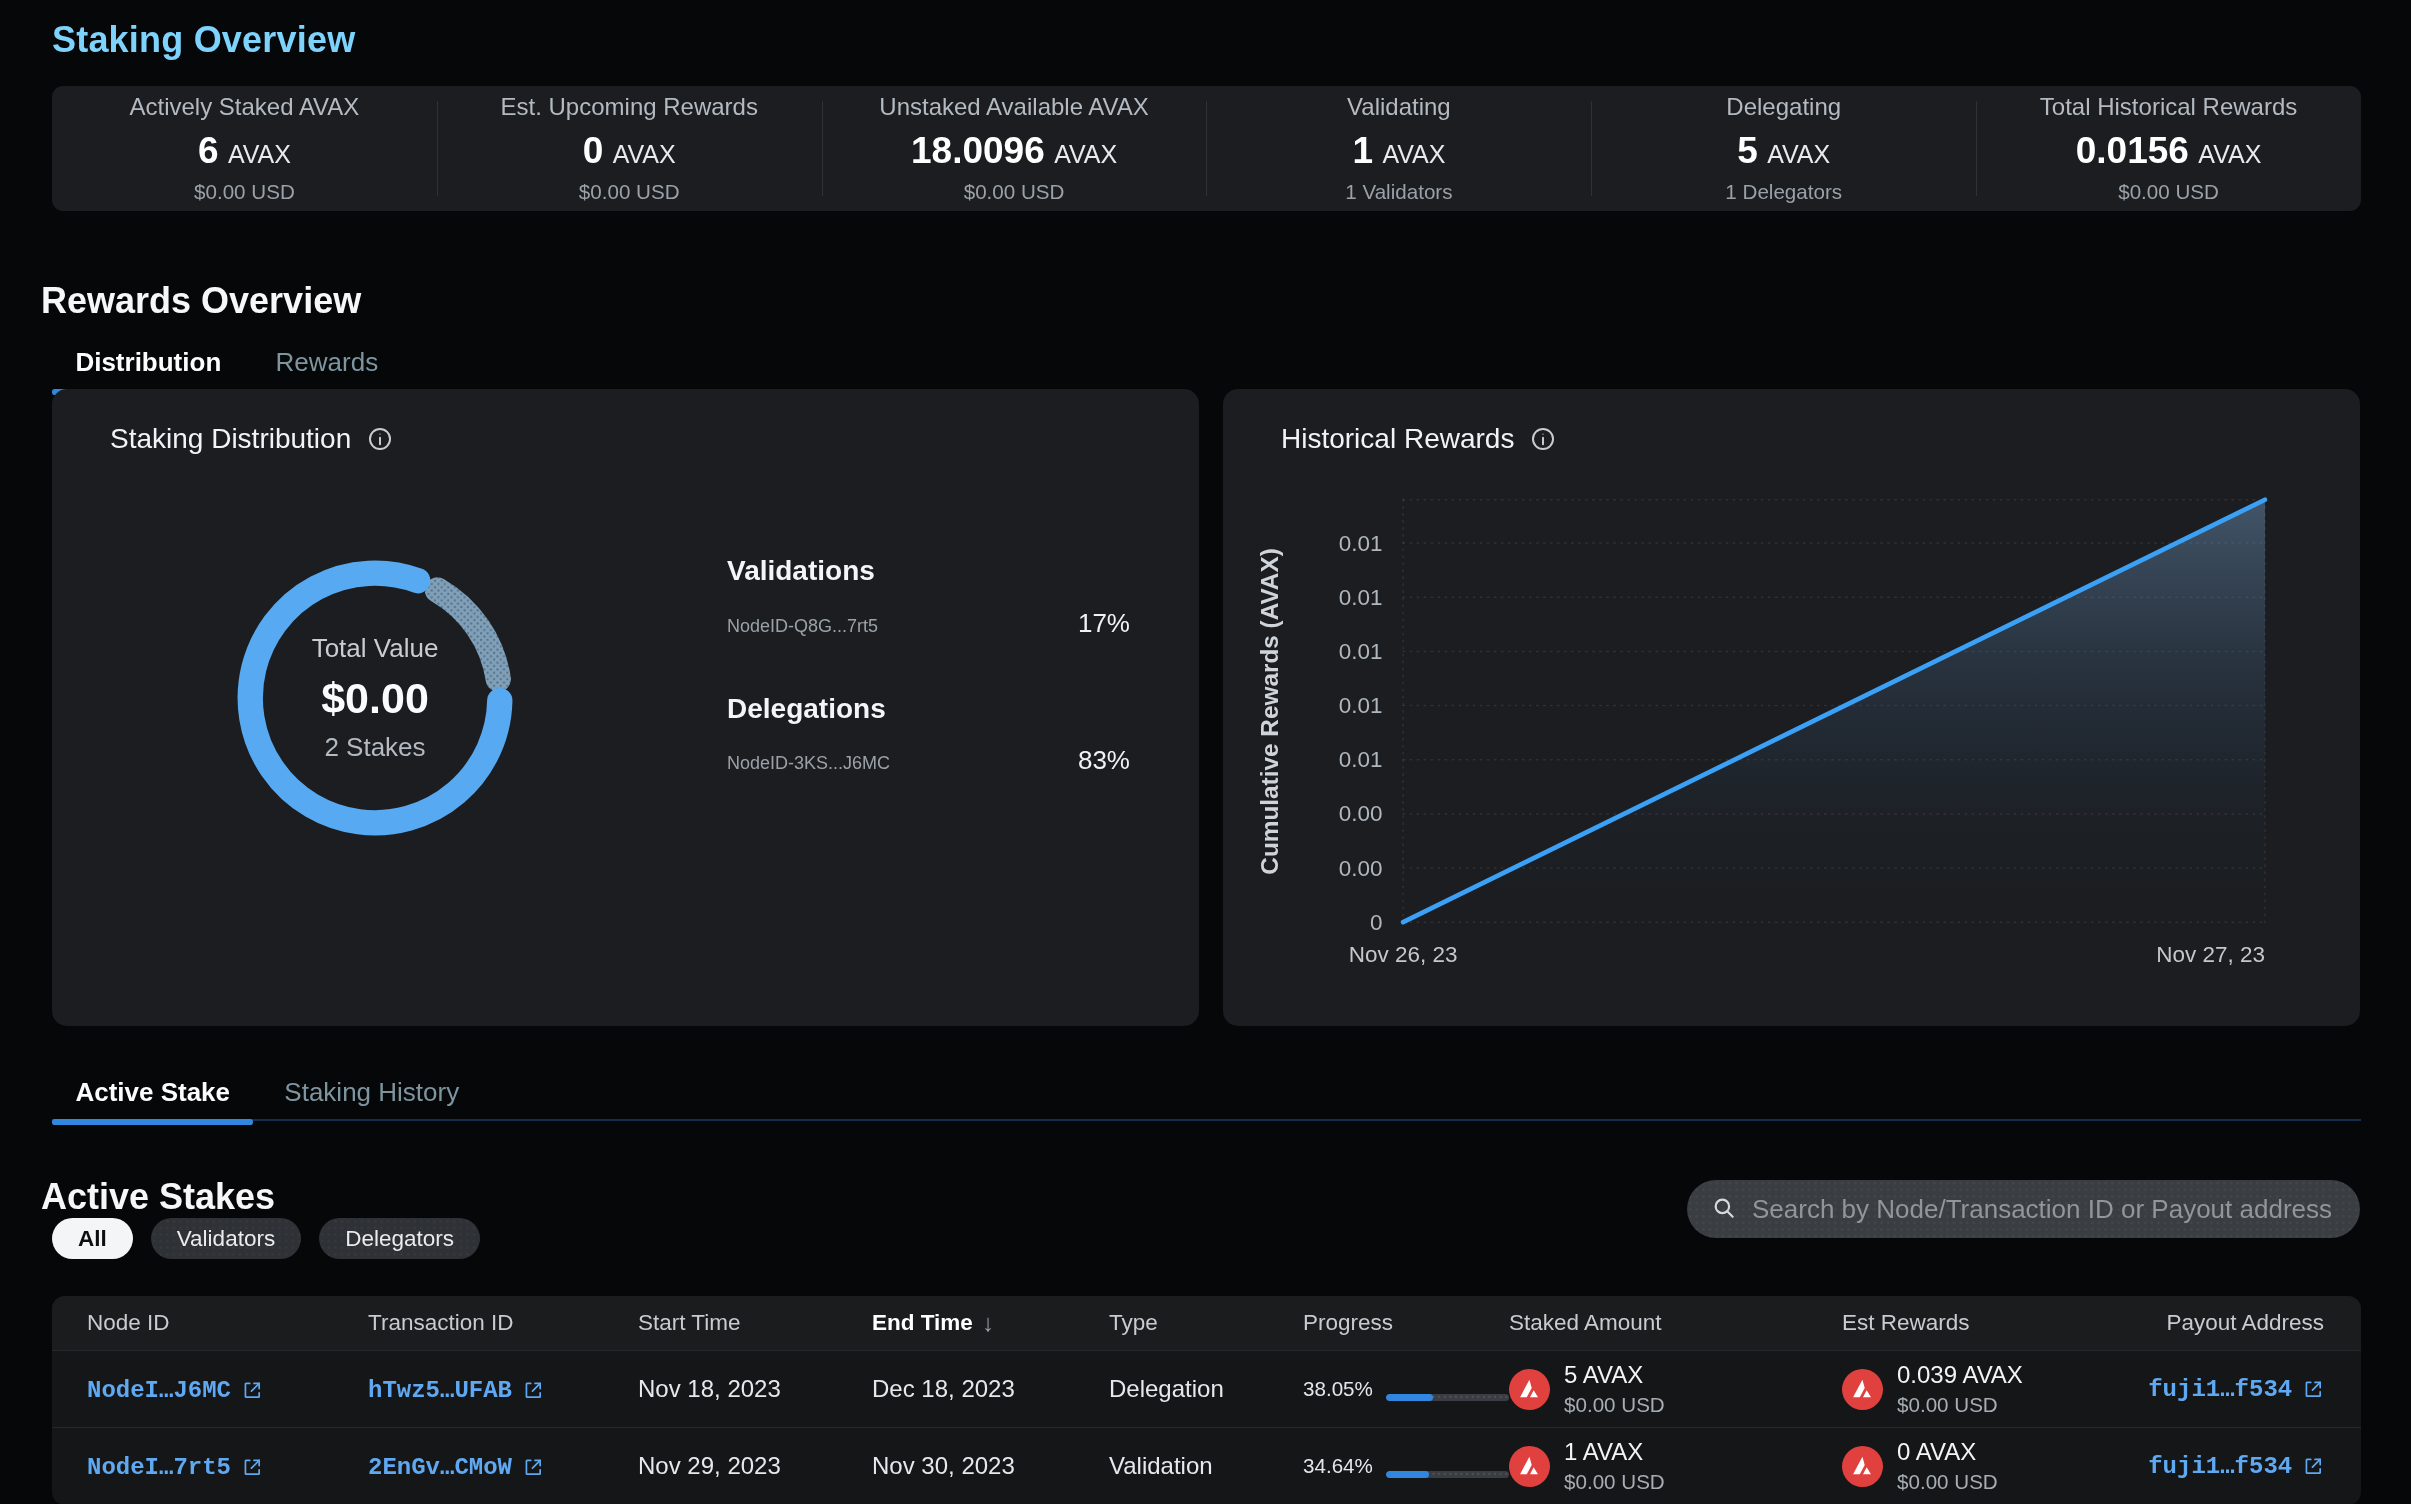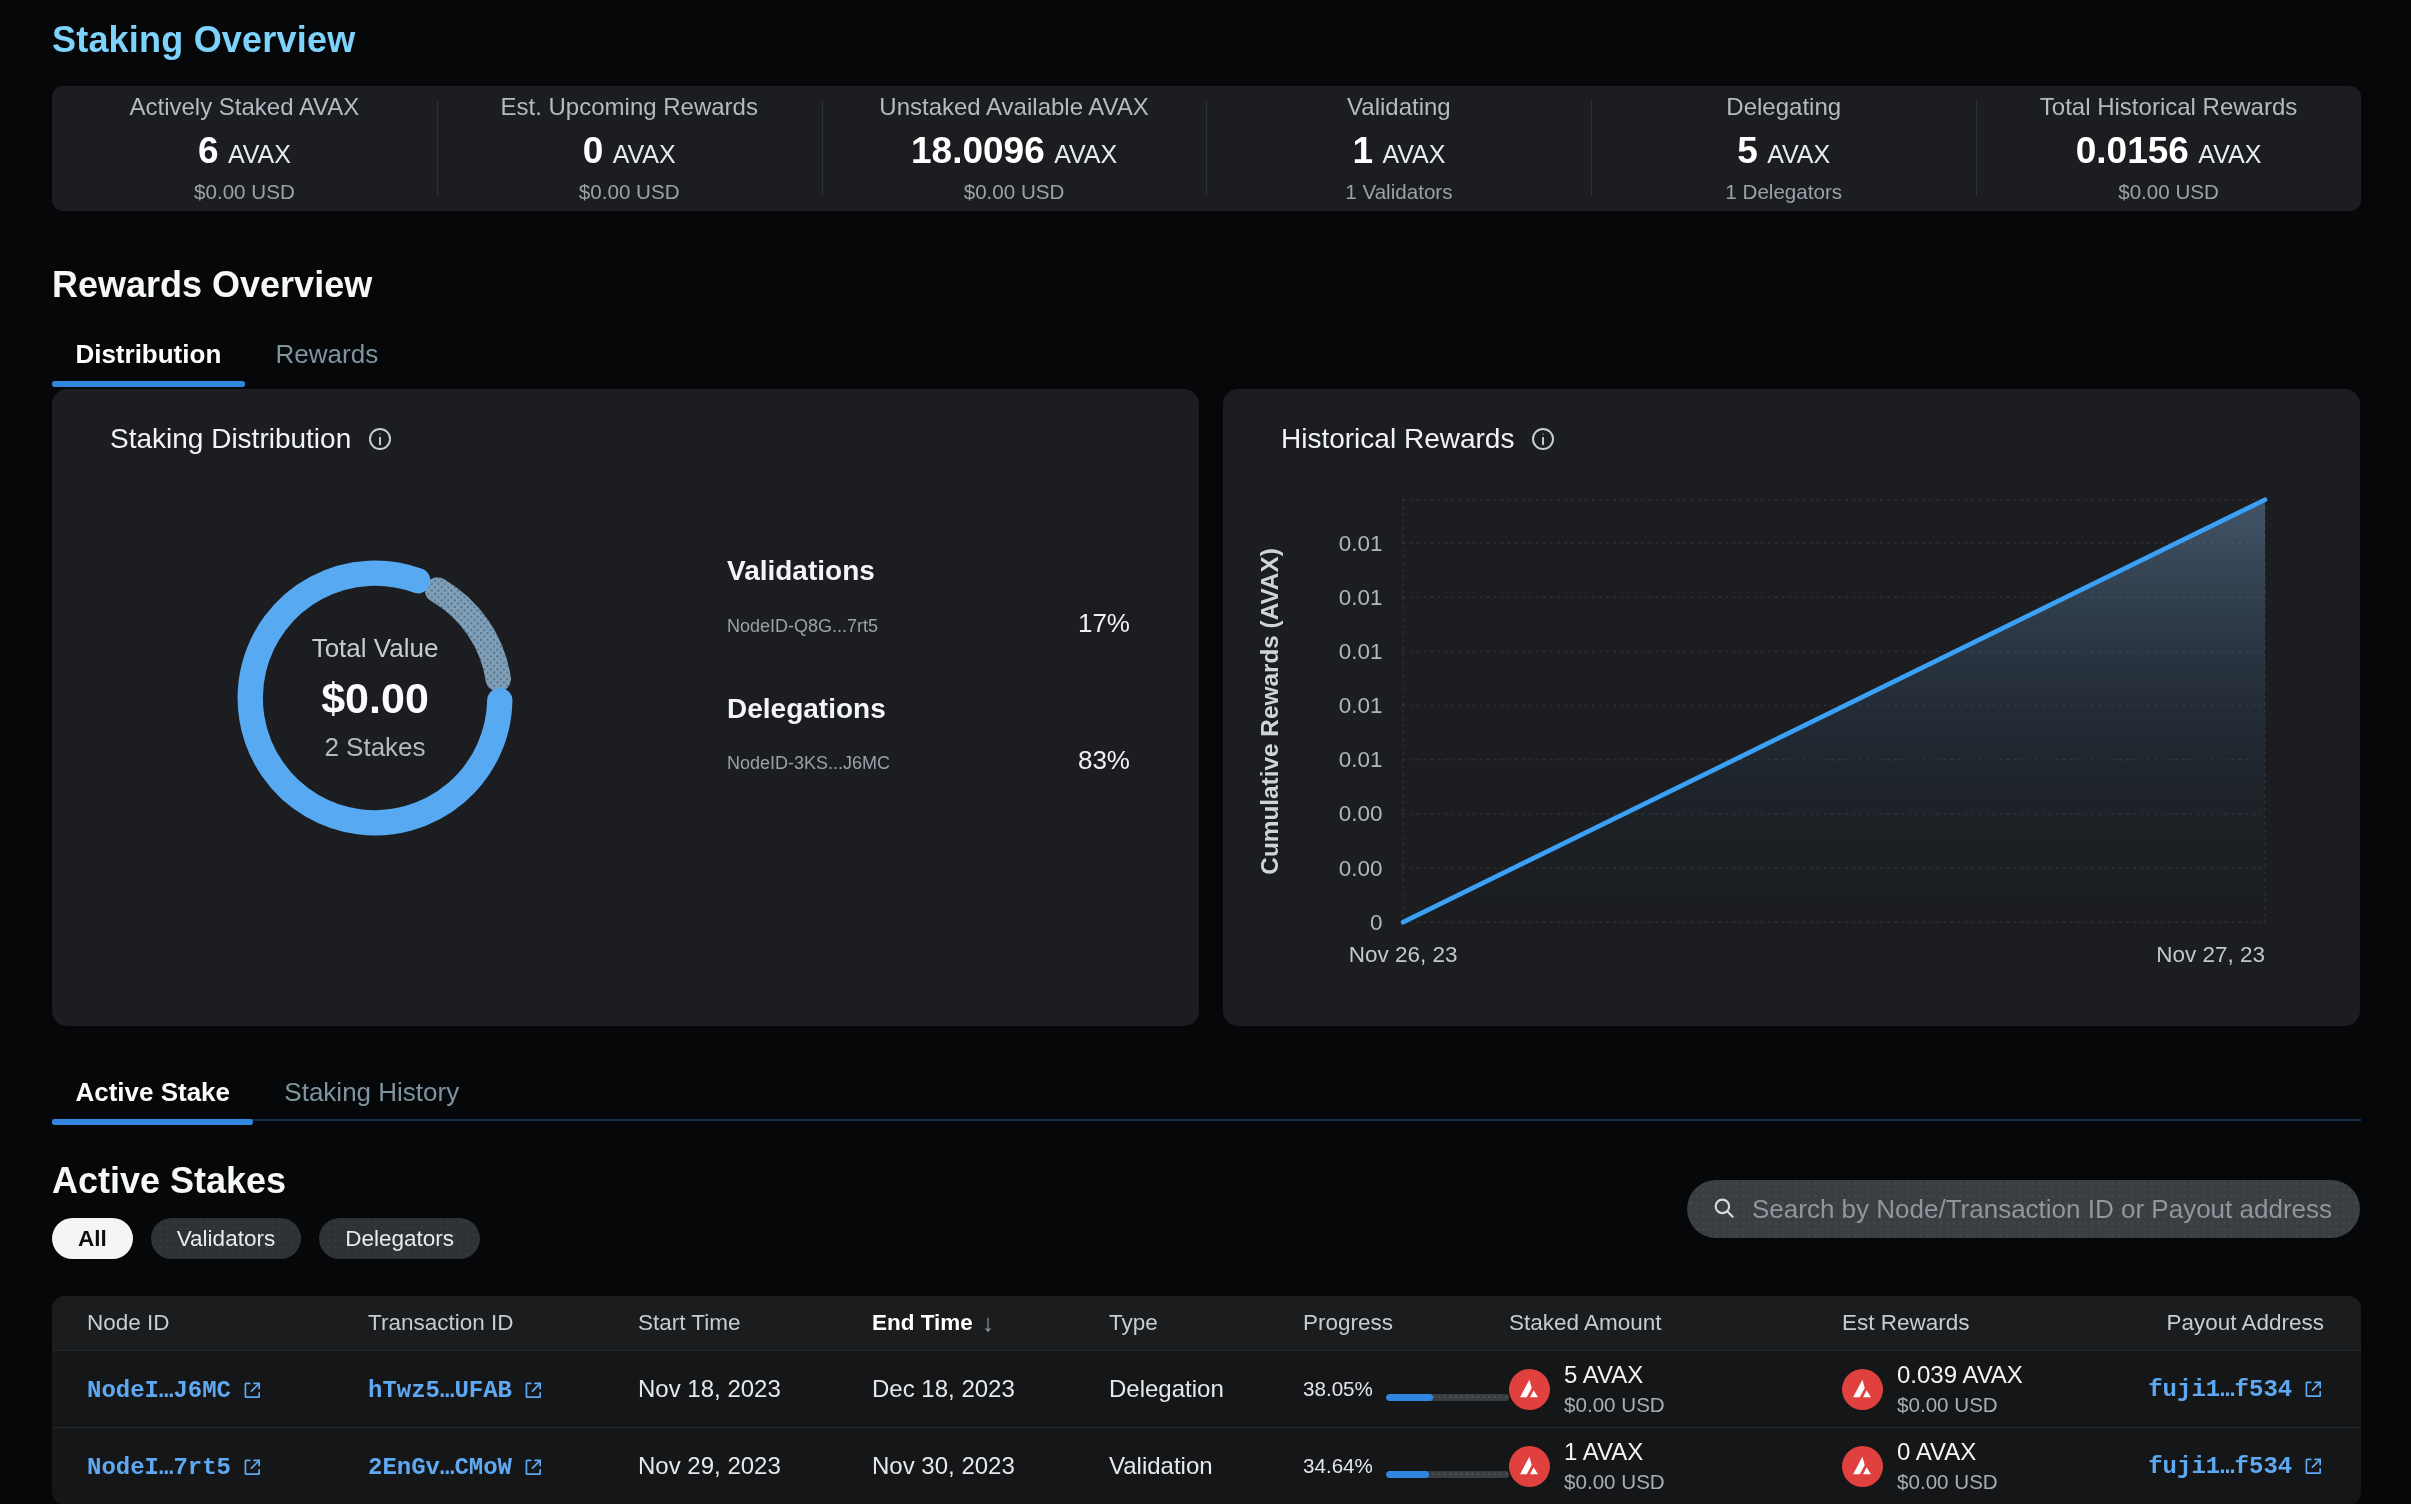--- a/index.html
+++ b/index.html
@@ -11,21 +11,21 @@
   
   .stats-card { position: absolute; left: 52px; top: 86px; width: 2309px; height: 125px; background: #1b1d20; border-radius: 11.2px; display: flex; }
   .stat { flex: 1; display: flex; flex-direction: column; align-items: center; justify-content: center; gap: 8.4px; position: relative; }
   .stat + .stat::before { content: ""; position: absolute; left: 0; top: 15px; bottom: 15px; width: 0.9px; background: #2e3136; }
   .stat-label { font-size: 24px; color: #b3bac1; }
   .stat-value-row { display: flex; align-items: baseline; gap: 9.4px; }
   .stat-value { font-size: 37px; font-weight: 700; color: #ffffff; }
   .stat-unit { font-size: 25px; color: #e8ebed; }
   .stat-sub { font-size: 20.6px; color: #9aa1a9; }
 
-  .section-title { position: absolute; left: 52px; font-size: 36px; font-weight: 700; color: #f5f7f8; }
+  .section-title { position: absolute; left: 41px; font-size: 36px; font-weight: 700; color: #f5f7f8; margin-top: 16px; }
 
   
   .tabs { position: absolute; left: 52px; display: flex; gap: 7.5px; }
   .tab { position: relative; padding: 0 23.4px 17px 23.4px; font-size: 26px; color: #7e95a0; cursor: pointer; white-space: nowrap; }
   .tab.active { color: #fdfdfe; font-weight: 700; }
   .tab.active::after { content: ""; position: absolute; left: 0; right: 0; bottom: 0; height: 5.6px; border-radius: 2.8px; background: #3186e0; }
   .tab-rule { position: absolute; left: 52px; width: 2309px; height: 1.9px; background: rgba(49,134,224,.32); }
 
   
   .panel { position: absolute; top: 389px; height: 637px; background: #1b1d20; border-radius: 15px; }
@@ -135,21 +135,21 @@
       <div class="stat-value-row">
           <span class="stat-value">0.0156</span>
           <span class="stat-unit">AVAX</span>
         </div>
       <div class="stat-sub">$0.00 USD</div>
     </div>
   </div>
 
   <div class="section-title" style="top:264px;">Rewards Overview</div>
 
-  <div class="tabs" style="top:339px;">
+  <div class="tabs" style="top:347px;">
     <div class="tab active">Distribution</div>
     <div class="tab">Rewards</div>
   </div>
 
   <div class="panel panel-left">
     <div class="panel-title">
       <span>Staking Distribution</span>
       <span class="info-icon">
         <svg width="28" height="28" viewBox="0 0 24 24" fill="none" stroke="#c6ccd2" stroke-width="1.7">
           <circle cx="12" cy="12" r="8.6"></circle>

